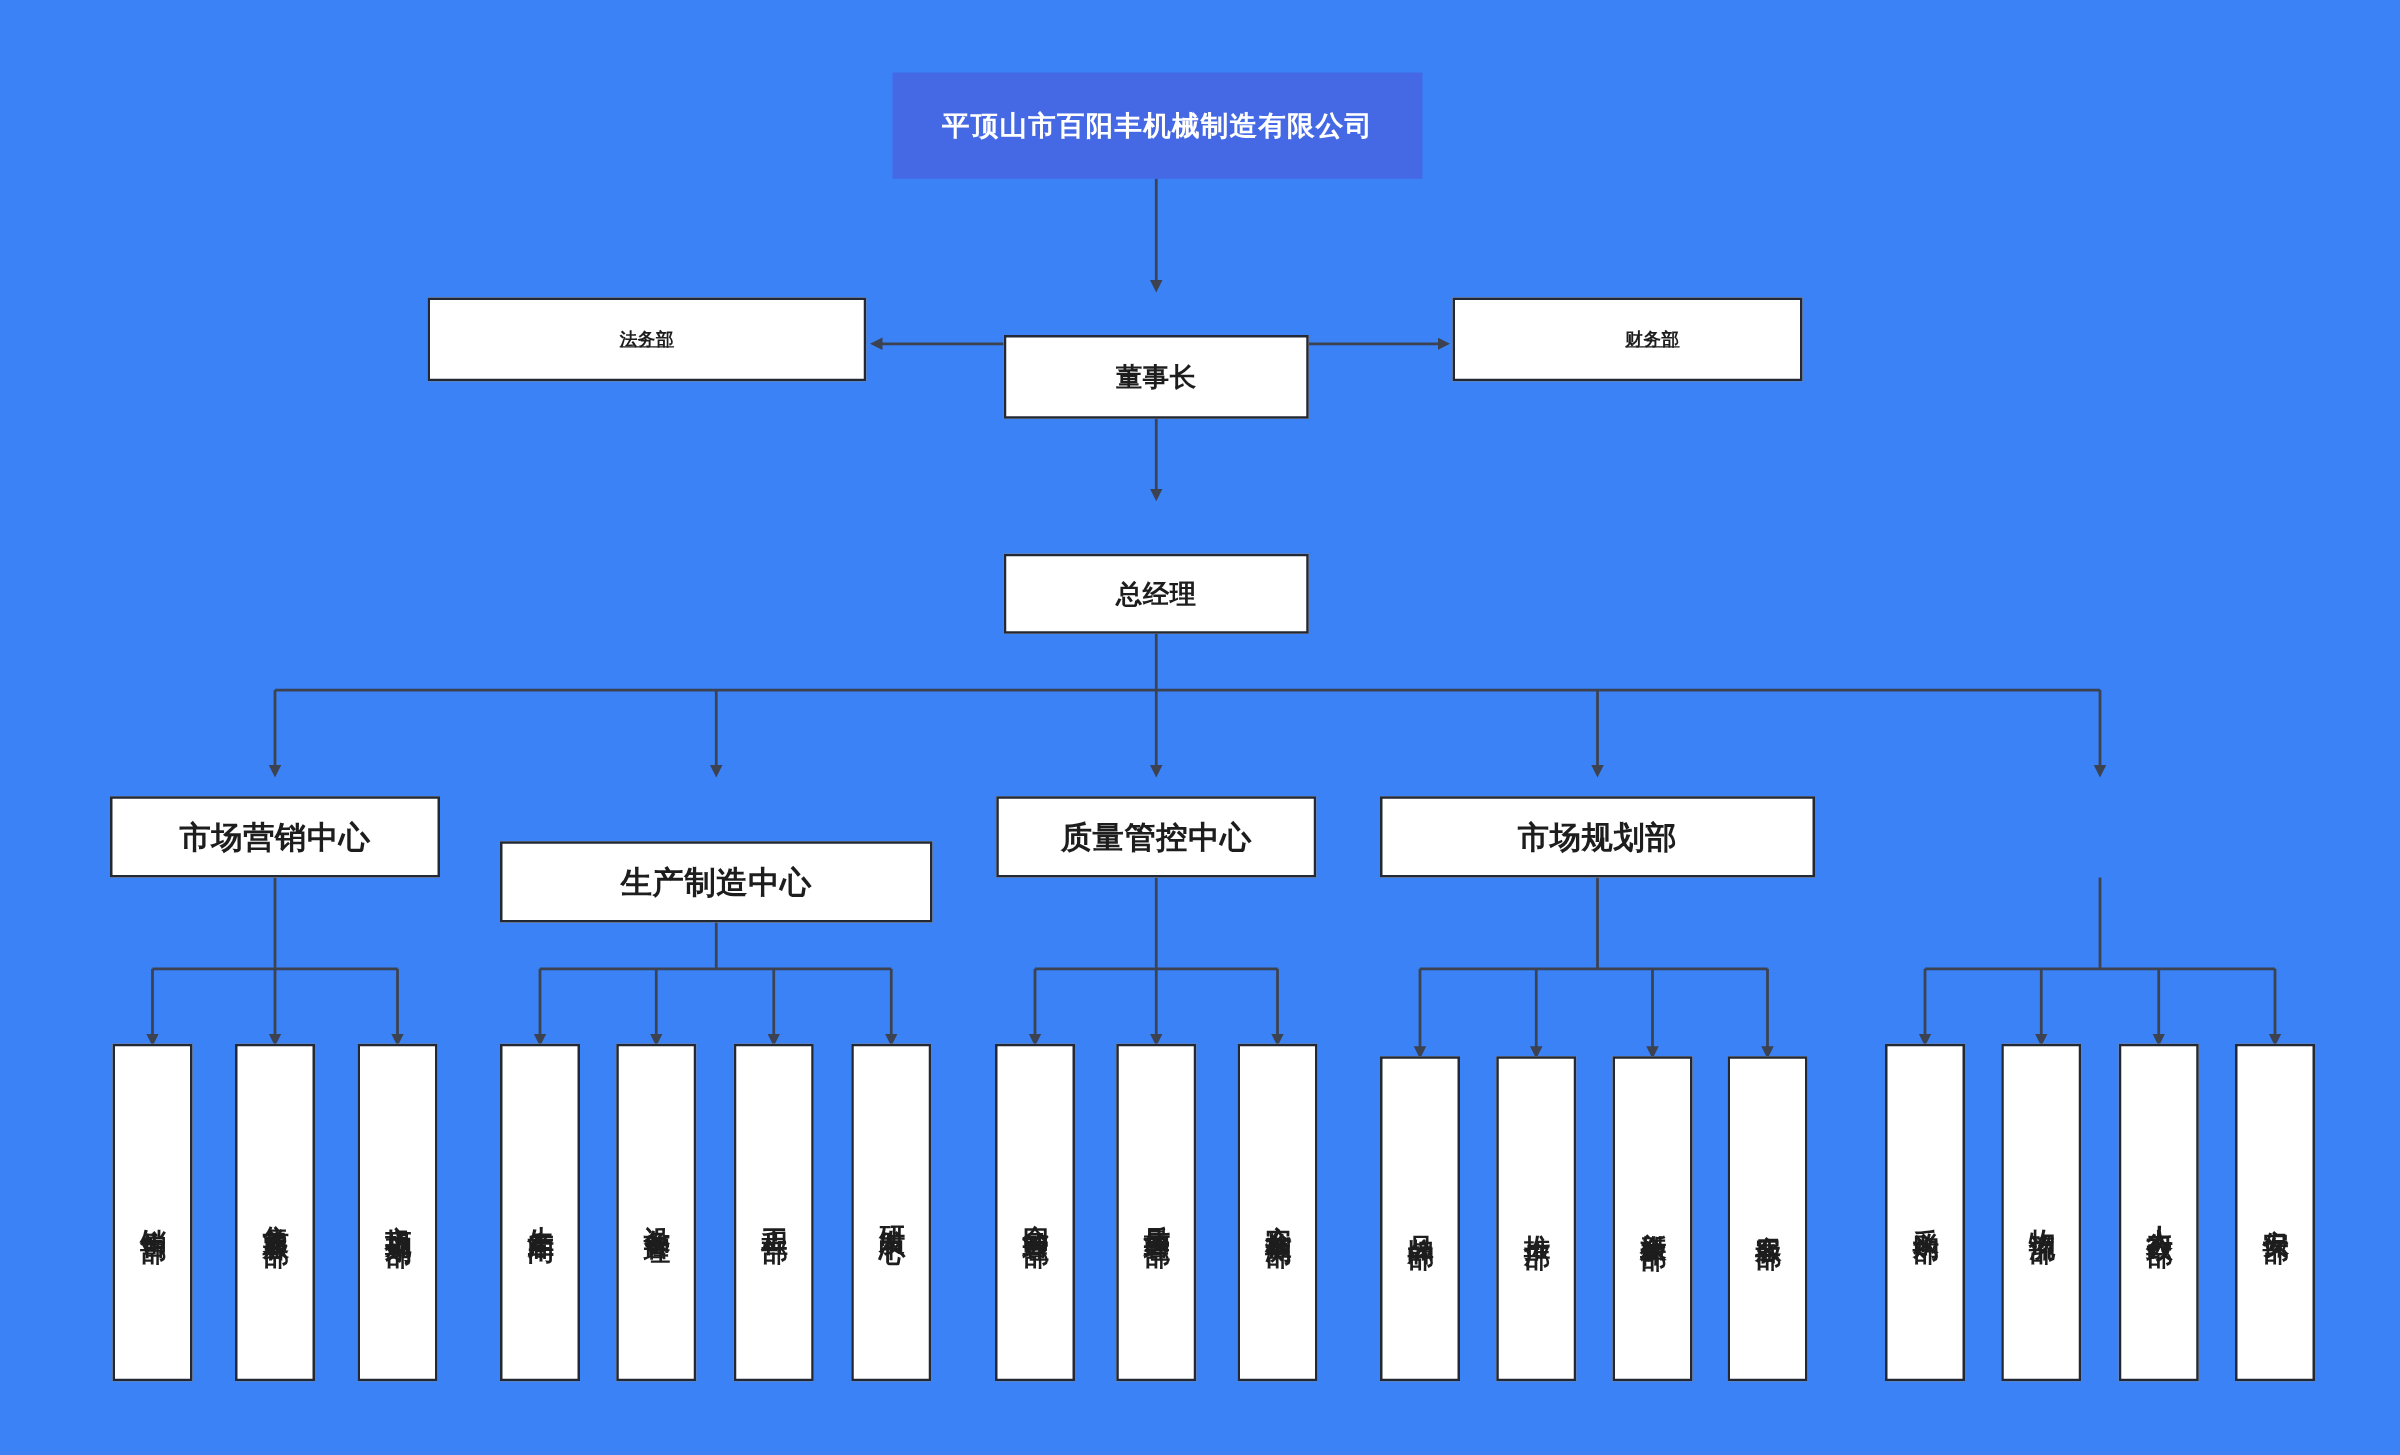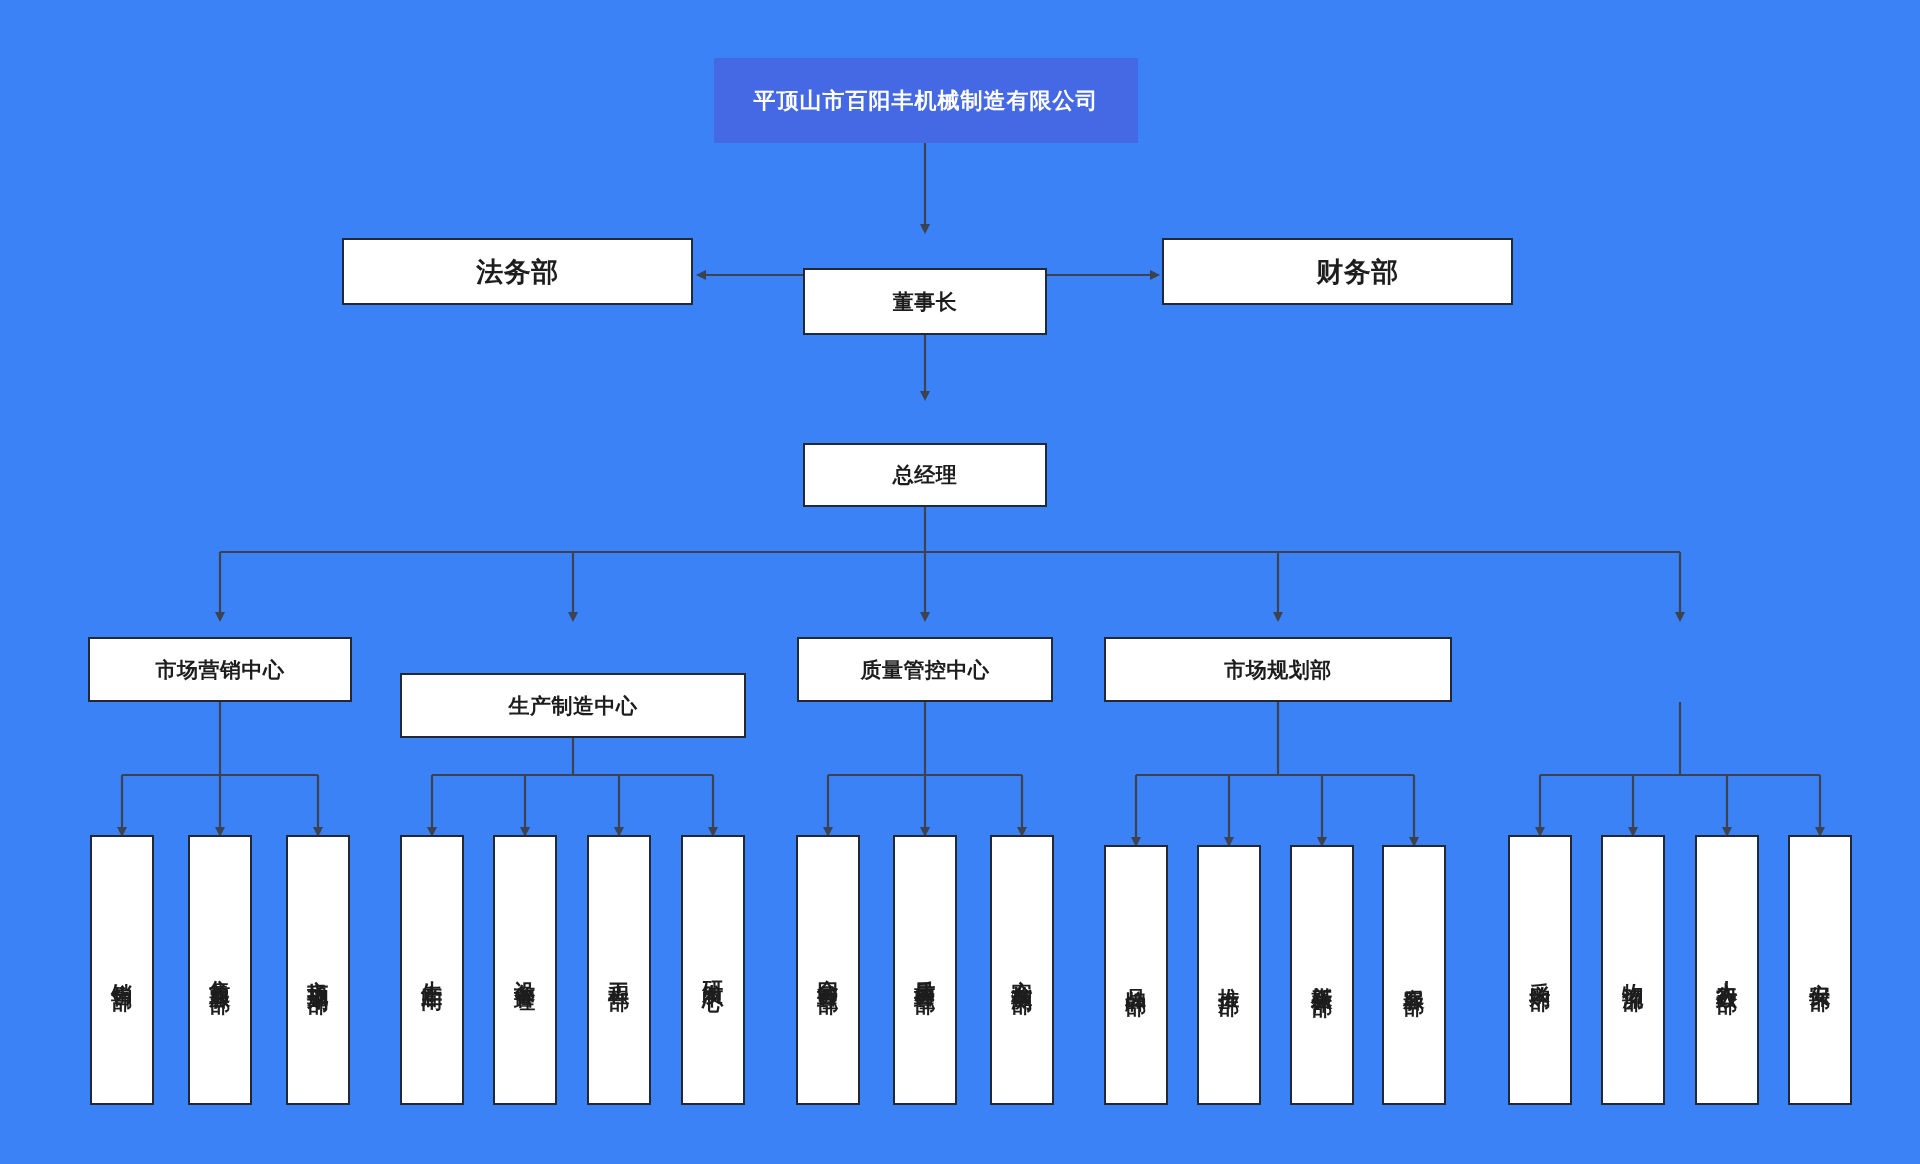--- a/index.html
+++ b/index.html
@@ -41,22 +41,22 @@
     letter-spacing: 0.5px;
   }
   .node.root {
     background: #4568e5;
     border: none;
     color: #ffffff;
     font-size: 22px;
     letter-spacing: 1px;
   }
   .node.level1 { font-size: 21px; margin-top: 30px; }
-  .node.level2 { font-size: 27px; }
-  .node.center { font-size: 21px; text-align: center; }
+  .node.level2 { font-size: 14px; text-decoration: underline; }
+  .node.center { font-size: 25px; text-align: center; }
   .node.leaf {
     font-size: 21px;
     writing-mode: vertical-rl;
     text-orientation: upright;
     line-height: 1.12;
     letter-spacing: 3px;
     padding: 6px 0;
   }
   .leaf-label {
     writing-mode: vertical-rl;
@@ -139,21 +139,21 @@
   </div>
 
   <div class="node level1" style="left:803px; top:238px; width:244px; height:67px;">
     <span>董事长</span>
   </div>
 
   <div class="node level2" style="left:342px; top:238px; width:351px; height:67px;">
     <span>法务部</span>
   </div>
 
-  <div class="node level2" style="left:1162px; top:238px; width:351px; height:67px;padding-left:40px;">
+  <div class="node level2" style="left:1162px; top:238px; width:280px; height:67px;padding-left:40px;">
     <span>财务部</span>
   </div>
 
   <div class="node level1" style="left:803px; top:413px; width:244px; height:64px;">
     <span>总经理</span>
   </div>
 
   <div class="node center" style="left:88px; top:637px; width:264px; height:65px;">
     <span>市场营销中心</span>
   </div>

